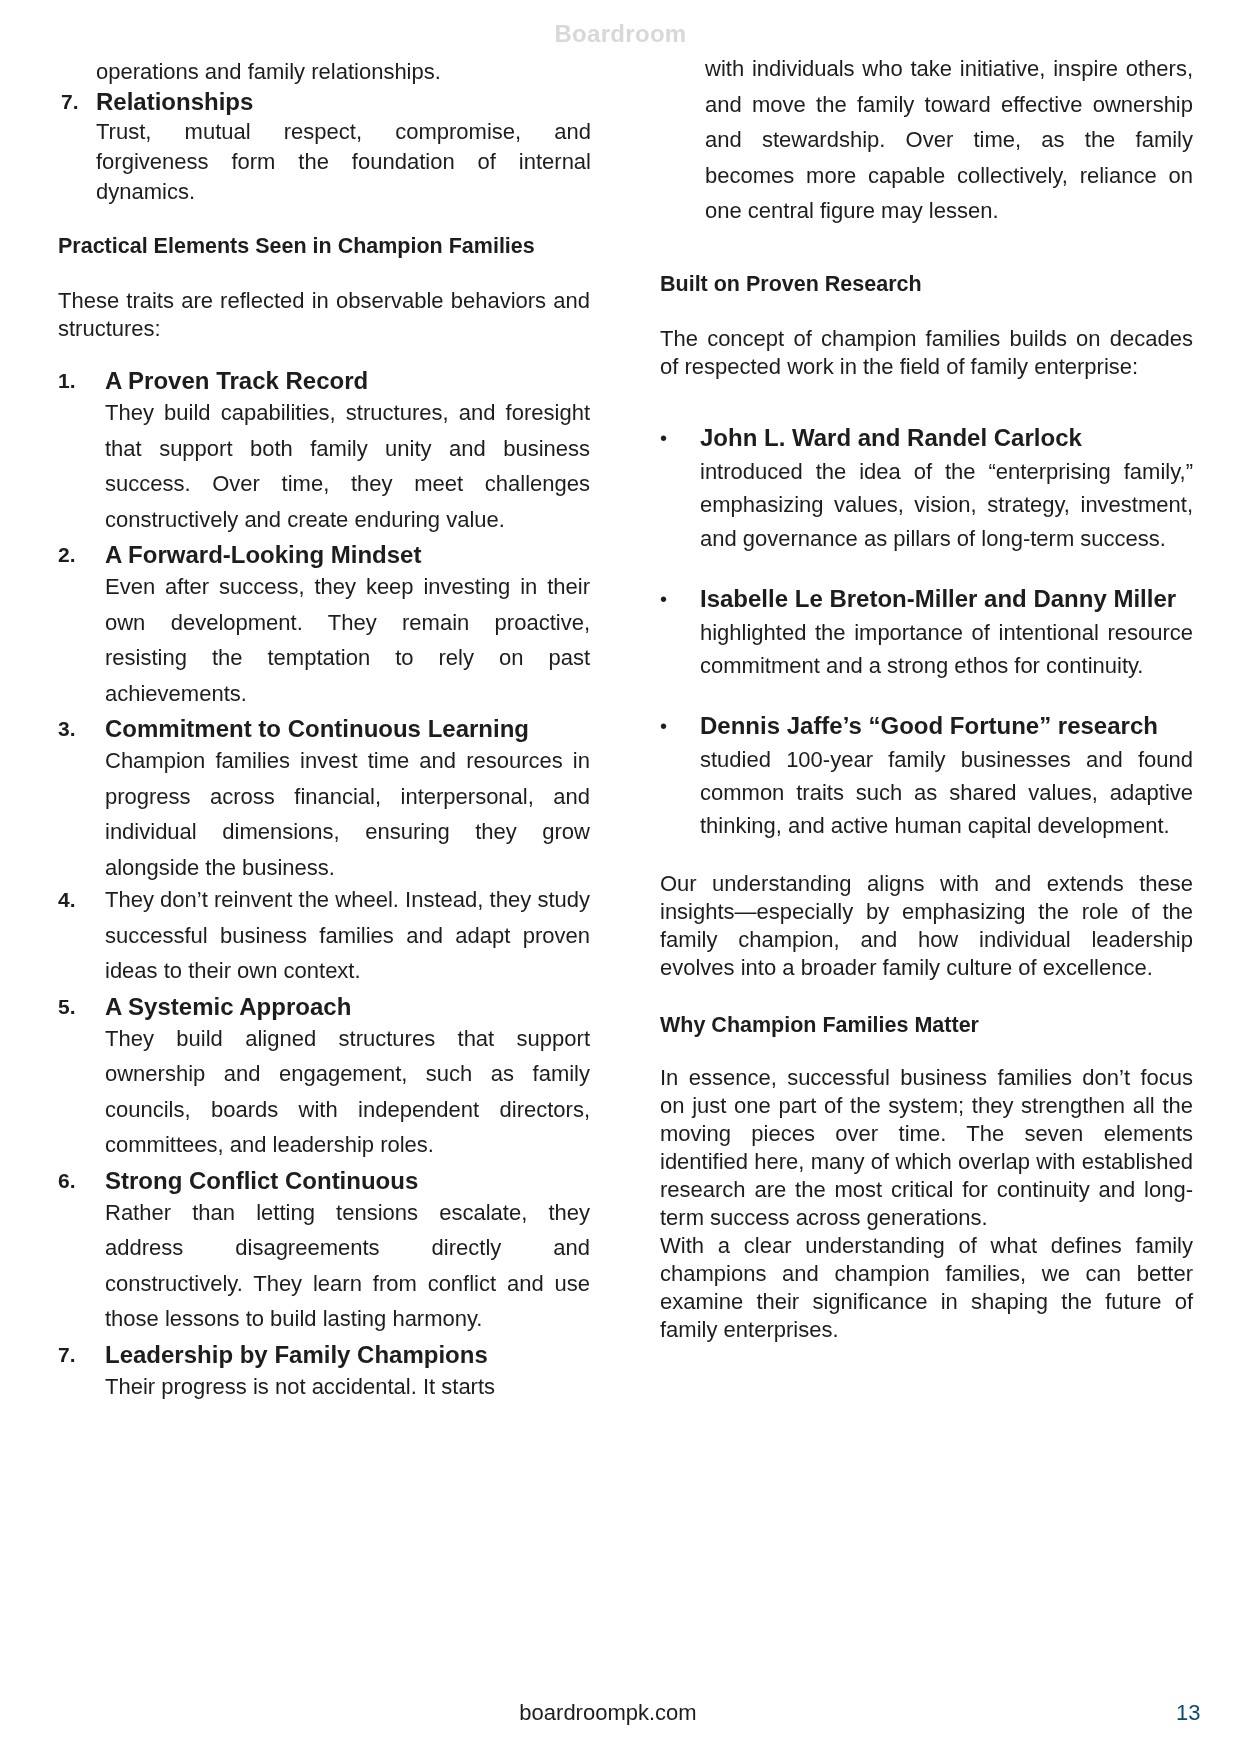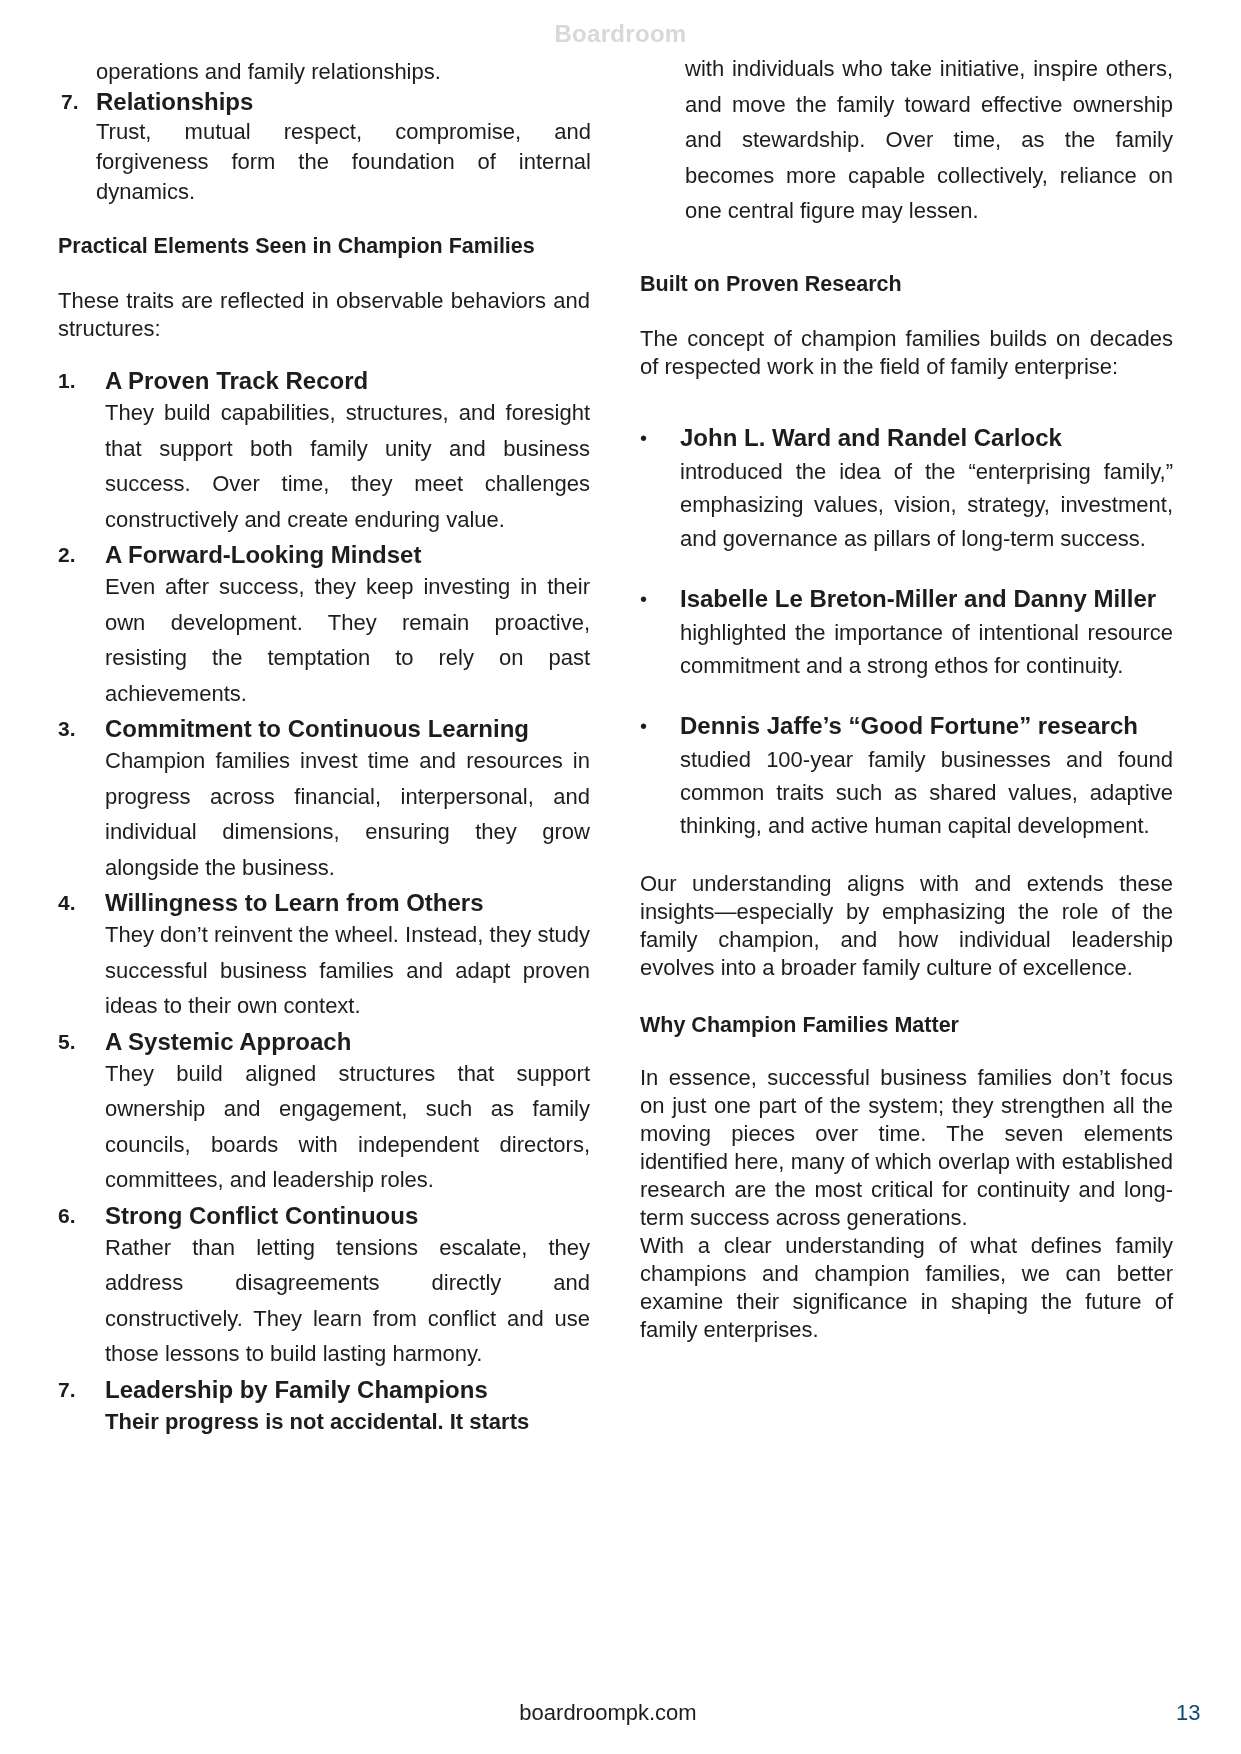--- a/index.html
+++ b/index.html
@@ -7,21 +7,21 @@
     width: 1241px; height: 1754px; position: relative; overflow: hidden;
     font-family: "Liberation Sans", "DejaVu Sans", sans-serif;
     color: #1d1d1d;
   }
   .header-brand {
     position: absolute; top: 20px; left: 0; width: 1241px; text-align: center;
     font-size: 24px; font-weight: bold; color: #d8d8d8; letter-spacing: 0.3px;
   }
   .col { position: absolute; top: 57px; }
   .col-left { left: 58px; width: 532px; }
-  .col-right { left: 640px; width: 533px; }
+  .col-right { left: 660px; width: 533px; }
   .p { font-size: 22px; line-height: 31.5px; text-align: justify; margin: 0; }
   .h { font-size: 21.5px; font-weight: bold; margin: 0; line-height: 30px; }
   .item { position: relative; }
   .num { position: absolute; left: 0; font-size: 21px; font-weight: bold; line-height: 35px; }
   .item-title { font-size: 24px; font-weight: bold; line-height: 35px; margin: 0; }
   .item-body { font-size: 22px; line-height: 35.5px; text-align: justify; margin: 0; }
   .bullet { position: absolute; left: 0; font-size: 20px; line-height: 34px; }
   .footer-url {
     position: absolute; top: 1700px; left: 0; width: 1216px; text-align: center;
     font-size: 22px; color: #1d1d1d;
@@ -57,37 +57,36 @@
       <p class="item-title">A Forward-Looking Mindset</p>
       <p class="item-body" style="margin-top:-3px;">Even after success, they keep investing in their own development. They remain proactive, resisting the temptation to rely on past achievements.</p>
     </div>
     <div class="item" style="padding-left:47px;">
       <span class="num">3.</span>
       <p class="item-title">Commitment to Continuous Learning</p>
       <p class="item-body" style="margin-top:-3px;">Champion families invest time and resources in progress across financial, interpersonal, and individual dimensions, ensuring they grow alongside the business.</p>
     </div>
     <div class="item" style="padding-left:47px;">
       <span class="num">4.</span>
-      <p class="item-title">Willingness to Learn from Others</p>
       <p class="item-body" style="margin-top:-3px;">They don’t reinvent the wheel. Instead, they study successful business families and adapt proven ideas to their own context.</p>
     </div>
     <div class="item" style="padding-left:47px;">
       <span class="num">5.</span>
       <p class="item-title">A Systemic Approach</p>
       <p class="item-body" style="margin-top:-3px;">They build aligned structures that support ownership and engagement, such as family councils, boards with independent directors, committees, and leadership roles.</p>
     </div>
     <div class="item" style="padding-left:47px;">
       <span class="num">6.</span>
       <p class="item-title">Strong Conflict Continuous</p>
       <p class="item-body" style="margin-top:-3px;">Rather than letting tensions escalate, they address disagreements directly and constructively. They learn from conflict and use those lessons to build lasting harmony.</p>
     </div>
     <div class="item" style="padding-left:47px;">
       <span class="num">7.</span>
       <p class="item-title">Leadership by Family Champions</p>
-      <p class="item-body" style="margin-top:-3px;font-weight:bold;">Their progress is not accidental. It starts</p>
+      <p class="item-body" style="margin-top:-3px;">Their progress is not accidental. It starts</p>
     </div>
   </div>
 </div>
 
 <div class="col col-right">
   <p class="p" style="padding-left:45px; line-height:35.5px; margin-top:-6px;">with individuals who take initiative, inspire others, and move the family toward effective ownership and stewardship. Over time, as the family becomes more capable collectively, reliance on one central figure may lessen.</p>
 
   <p class="h" style="margin-top:40px;">Built on Proven Research</p>
 
   <p class="p" style="margin-top:26px; line-height:28px;">The concept of champion families builds on decades of respected work in the field of family enterprise:</p>

